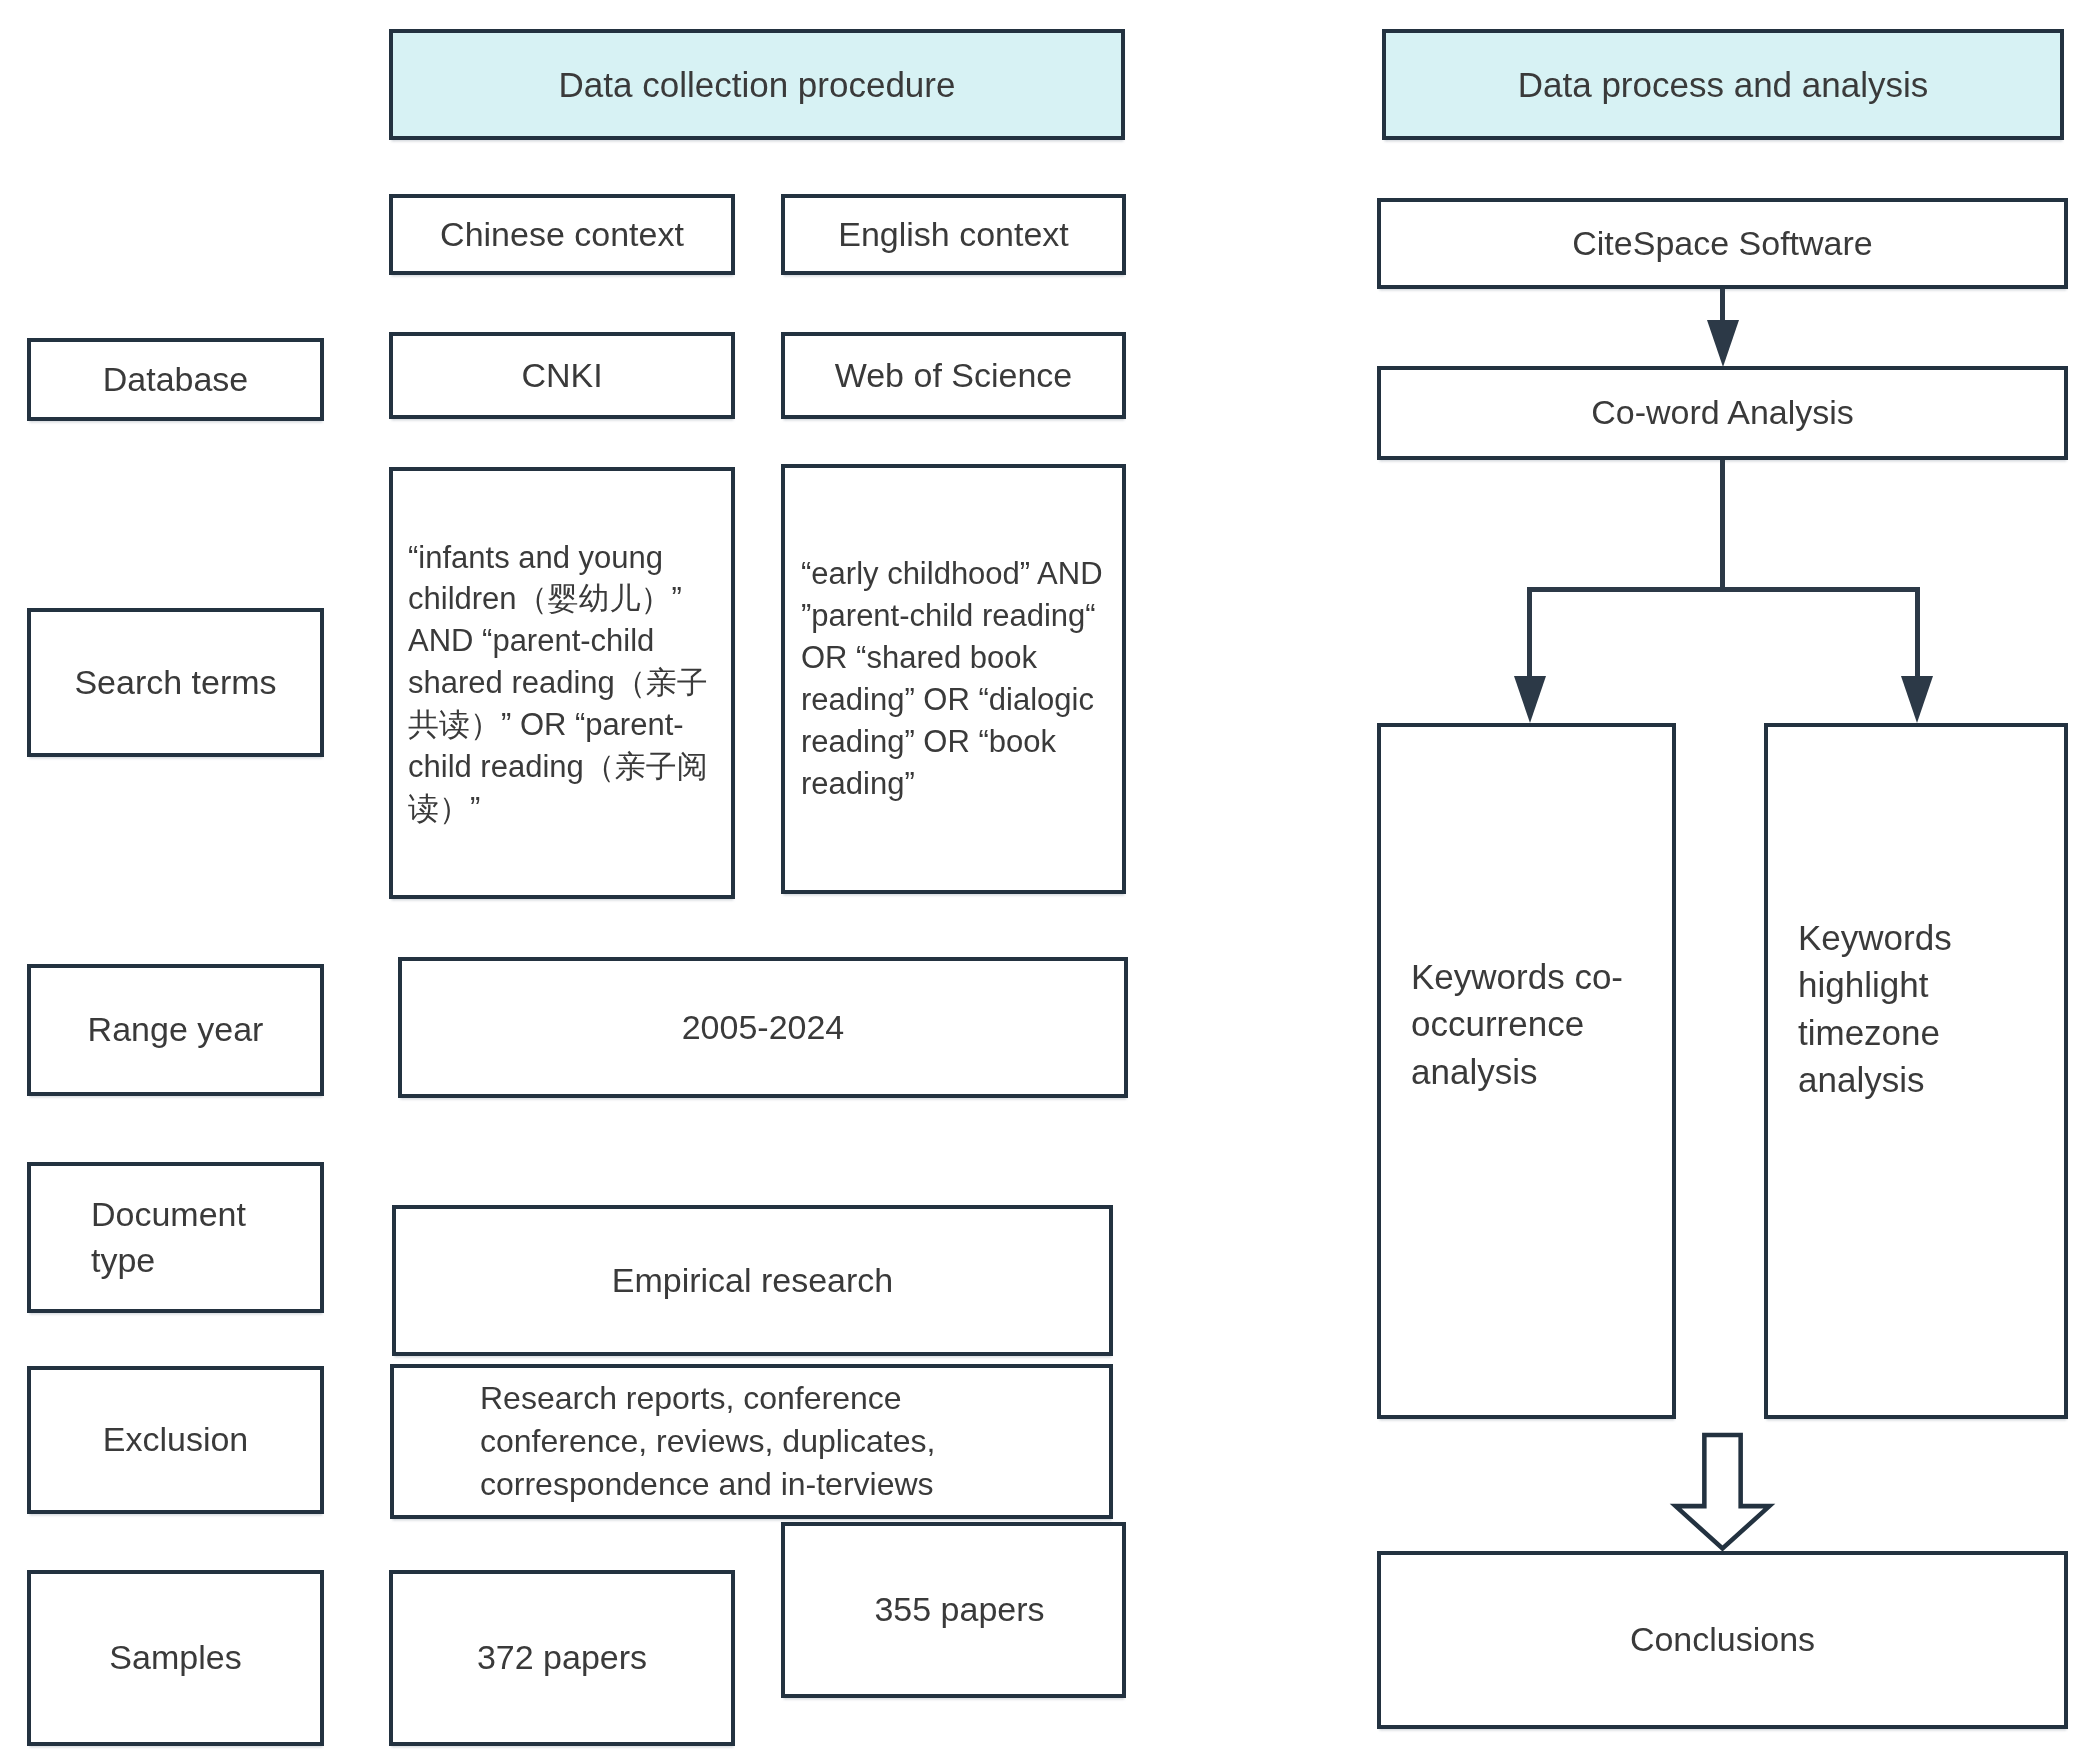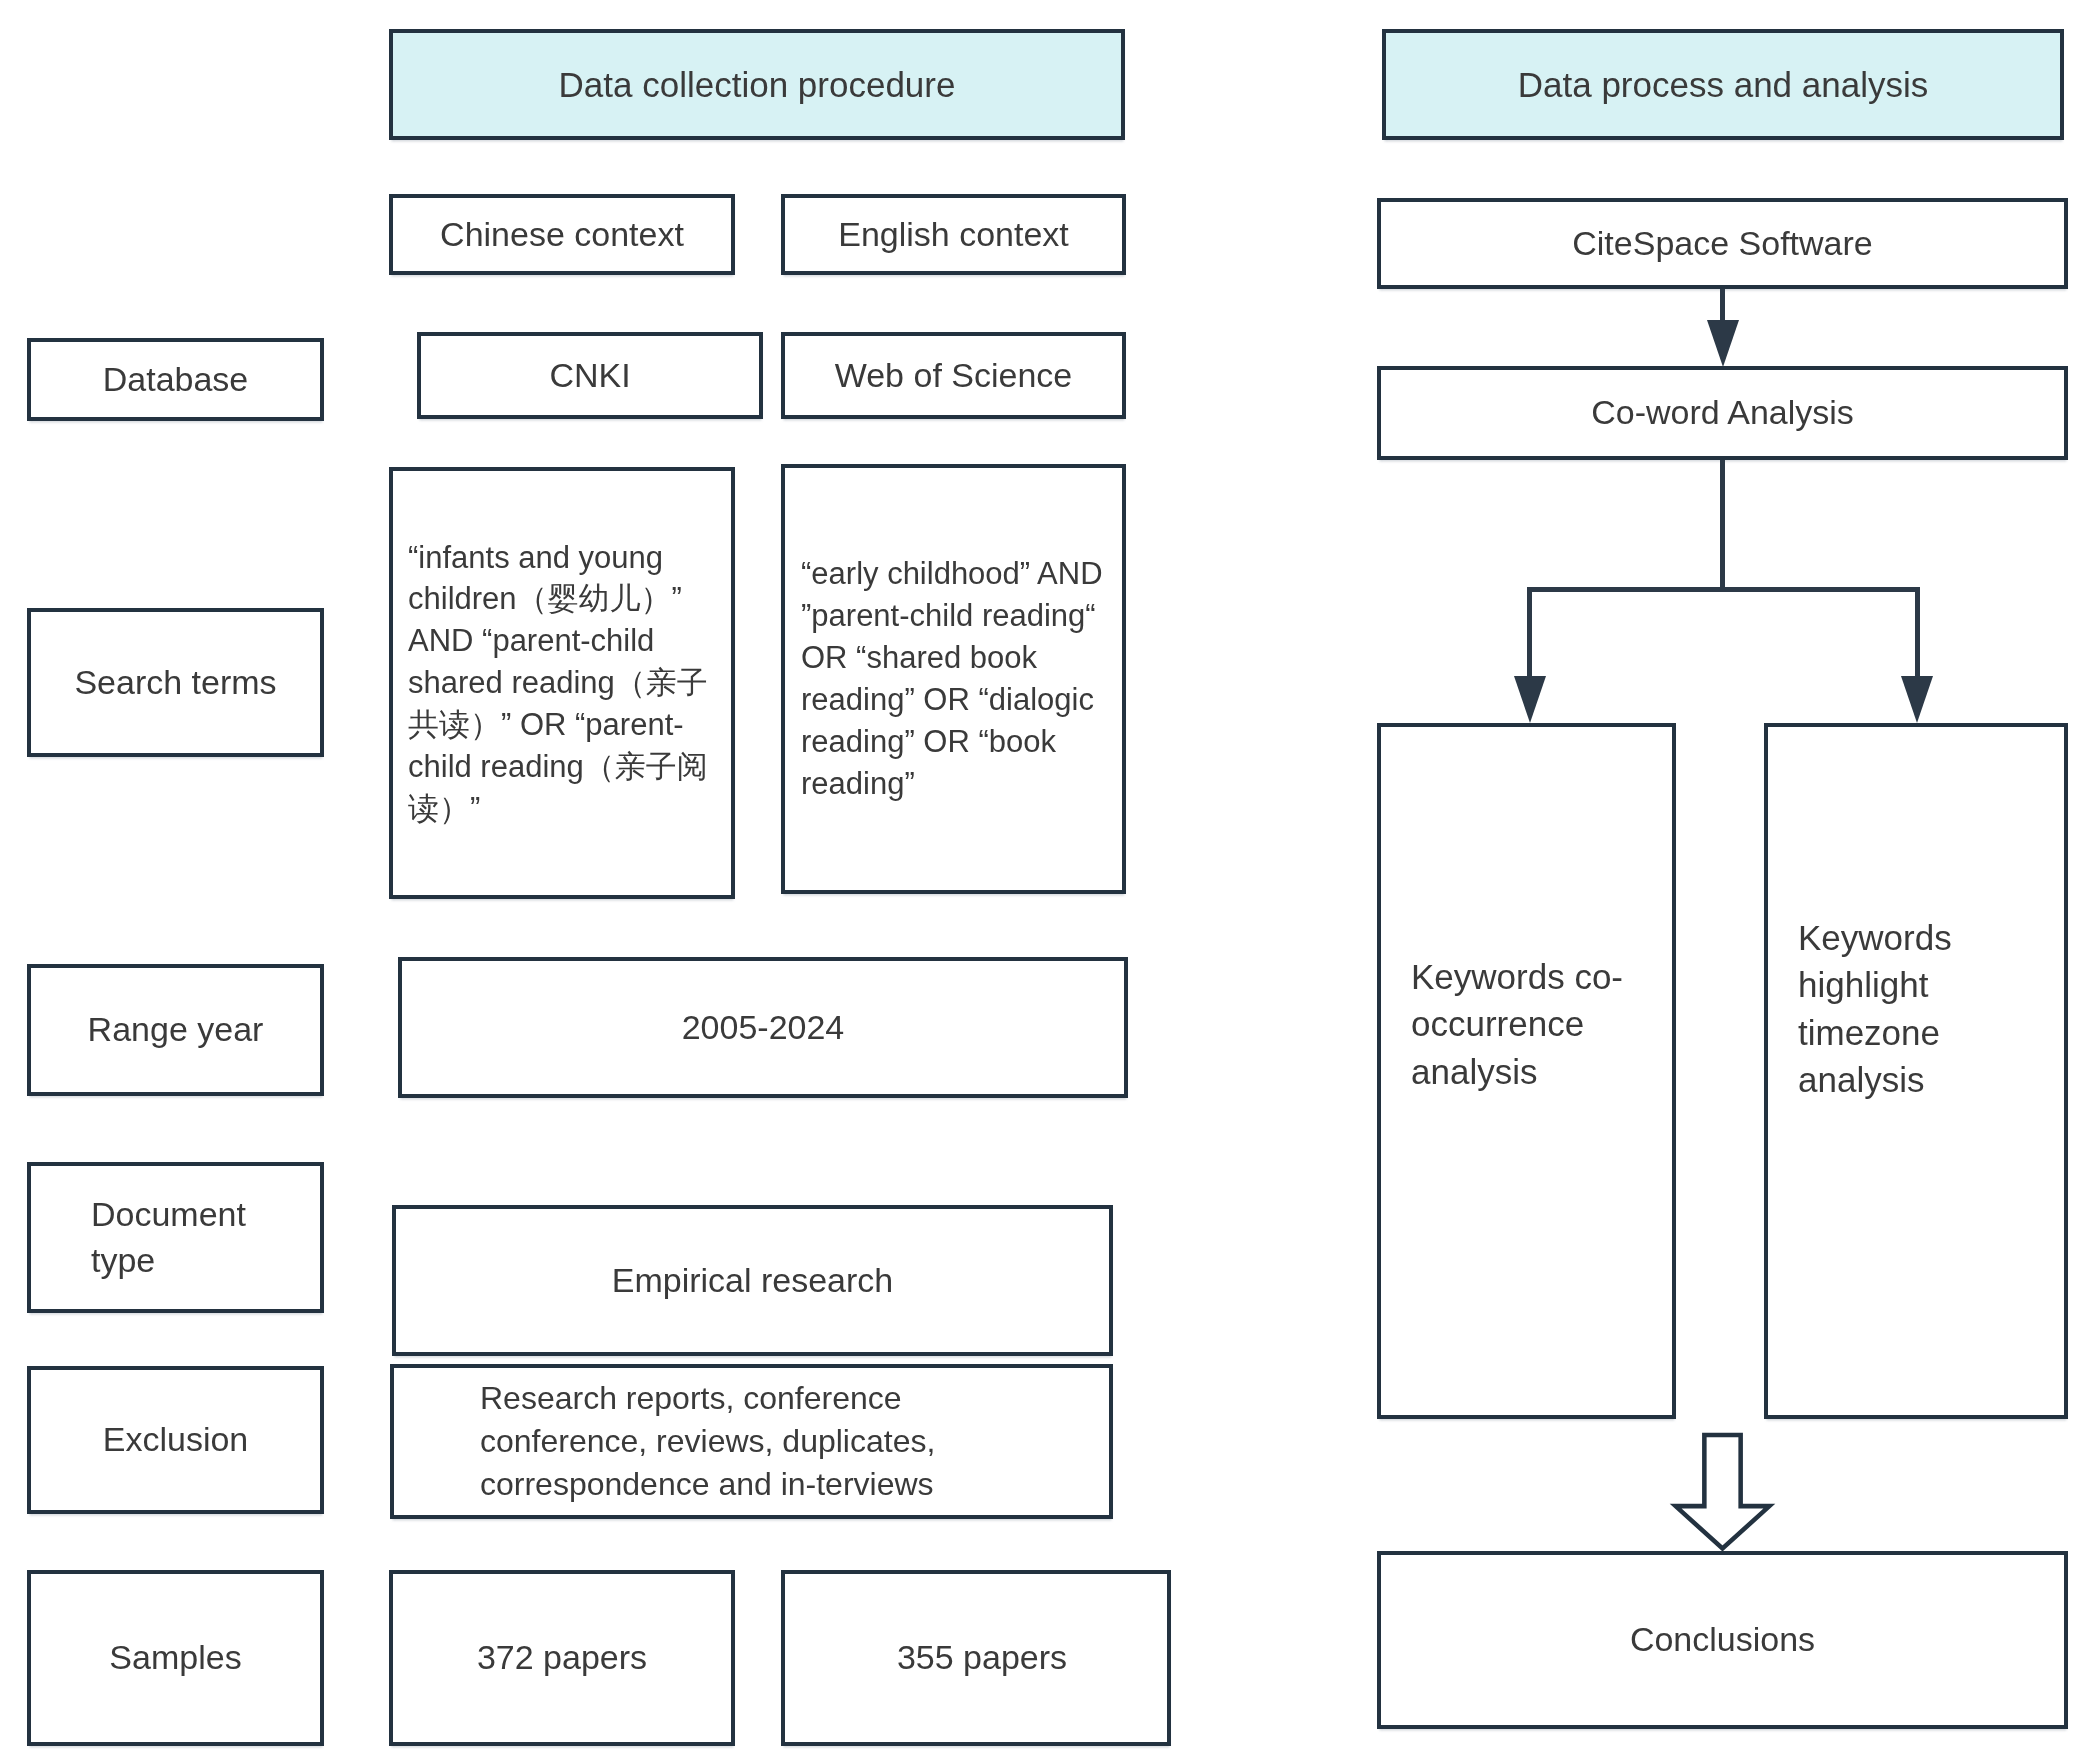--- a/index.html
+++ b/index.html
@@ -32,41 +32,41 @@
 </style>
 </head>
 <body>
 
 <div class="box header" style="left:389px;top:29px;width:736px;height:111px;">Data collection procedure</div>
 
 <div class="box" style="left:389px;top:194px;width:346px;height:81px;">Chinese context</div>
 <div class="box" style="left:781px;top:194px;width:345px;height:81px;">English context</div>
 
 <div class="box" style="left:27px;top:338px;width:297px;height:83px;">Database</div>
-<div class="box" style="left:389px;top:332px;width:346px;height:87px;margin-left:28px;">CNKI</div>
+<div class="box" style="left:389px;top:332px;width:346px;height:87px;">CNKI</div>
 <div class="box" style="left:781px;top:332px;width:345px;height:87px;">Web of Science</div>
 
 <div class="box" style="left:27px;top:608px;width:297px;height:149px;">Search terms</div>
 <div class="box small" style="left:389px;top:467px;width:346px;height:432px;">“infants and young children（婴幼儿）” AND “parent-child shared reading（亲子共读）” OR “parent-child reading（亲子阅读）”</div>
 <div class="box small" style="left:781px;top:464px;width:345px;height:430px;padding-left:16px;">“early childhood” AND ”parent-child reading“ OR “shared book reading” OR “dialogic reading” OR “book reading”</div>
 
 <div class="box" style="left:27px;top:964px;width:297px;height:132px;">Range year</div>
 <div class="box" style="left:398px;top:957px;width:730px;height:141px;">2005-2024</div>
 
 <div class="box" style="left:27px;top:1162px;width:297px;height:151px;padding:0 60px;">Document type</div>
 <div class="box" style="left:392px;top:1162px;width:721px;height:151px;margin-top:43px;">Empirical research</div>
 
 <div class="box" style="left:27px;top:1366px;width:297px;height:148px;">Exclusion</div>
 <div class="box excl" style="left:390px;top:1364px;width:723px;height:155px;">
   <span>Research reports, conference conference, reviews, duplicates, correspondence and in-terviews</span>
 </div>
 
 <div class="box" style="left:27px;top:1570px;width:297px;height:176px;">Samples</div>
 <div class="box" style="left:389px;top:1570px;width:346px;height:176px;">372 papers</div>
-<div class="box" style="left:781px;top:1570px;width:390px;height:176px;padding-left:12px;">355 papers</div>
+<div class="box" style="left:781px;top:1522px;width:345px;height:176px;padding-left:12px;">355 papers</div>
 
 <div class="box header" style="left:1382px;top:29px;width:682px;height:111px;">Data process and analysis</div>
 
 <div class="box" style="left:1377px;top:198px;width:691px;height:91px;">CiteSpace Software</div>
 
 <div class="vline" style="left:1720px;top:289px;height:34px;"></div>
 <div class="ah" style="left:1707px;top:320px;"></div>
 
 <div class="box" style="left:1377px;top:366px;width:691px;height:94px;">Co-word Analysis</div>
 

